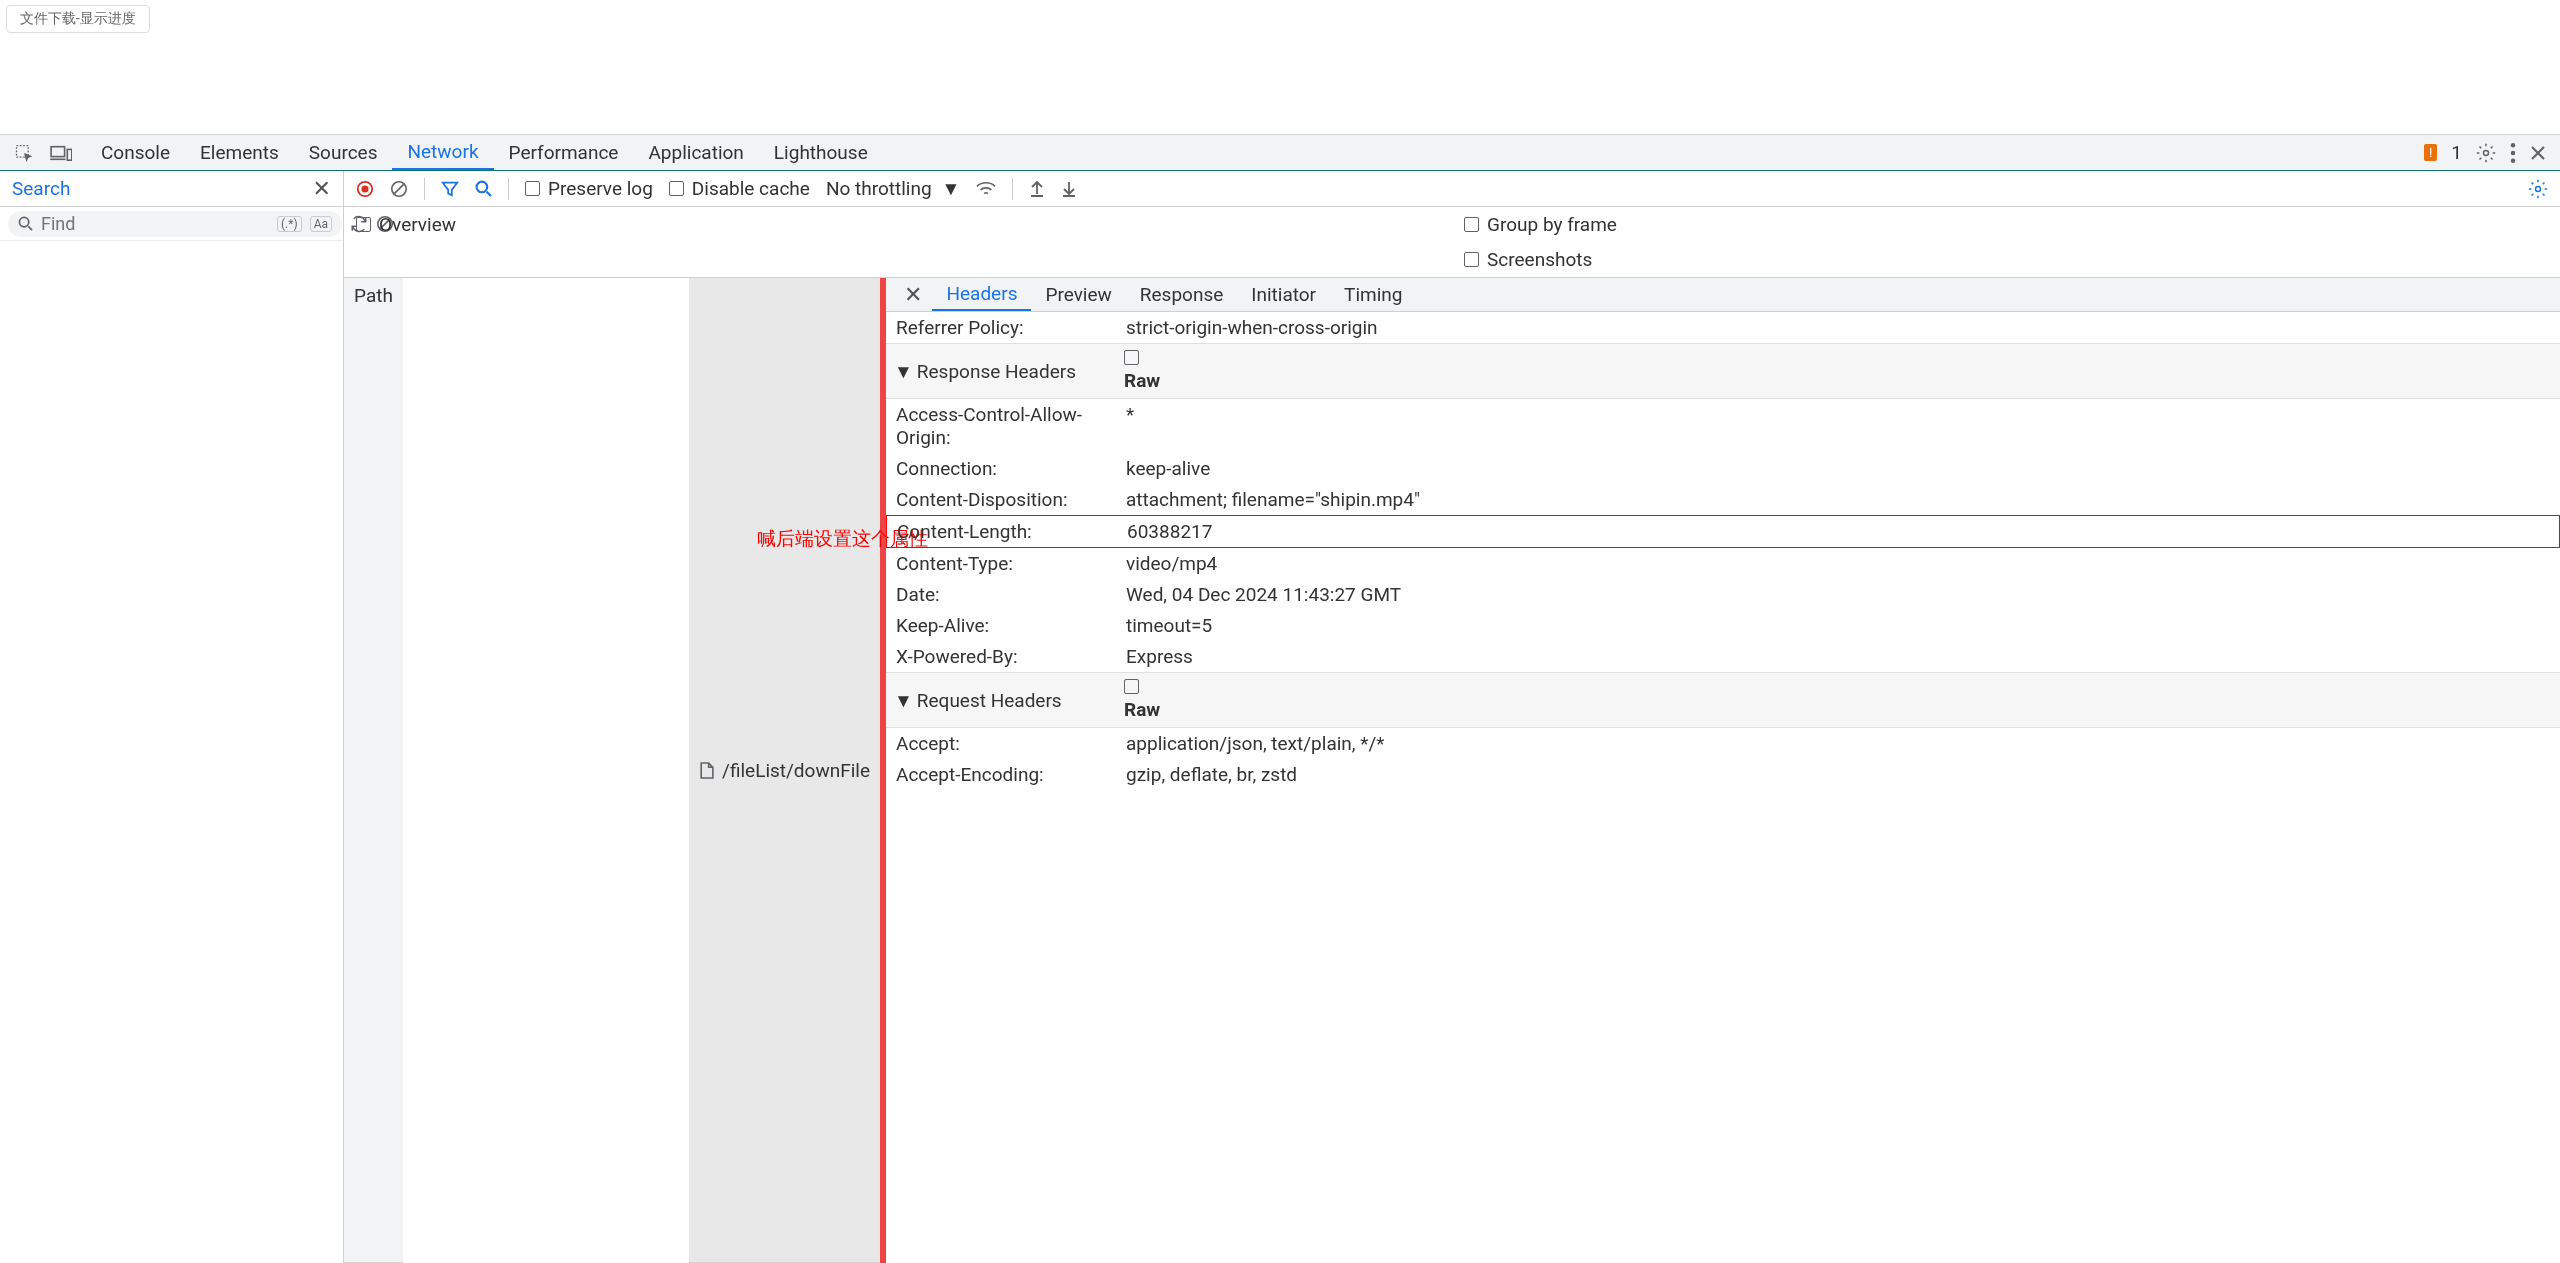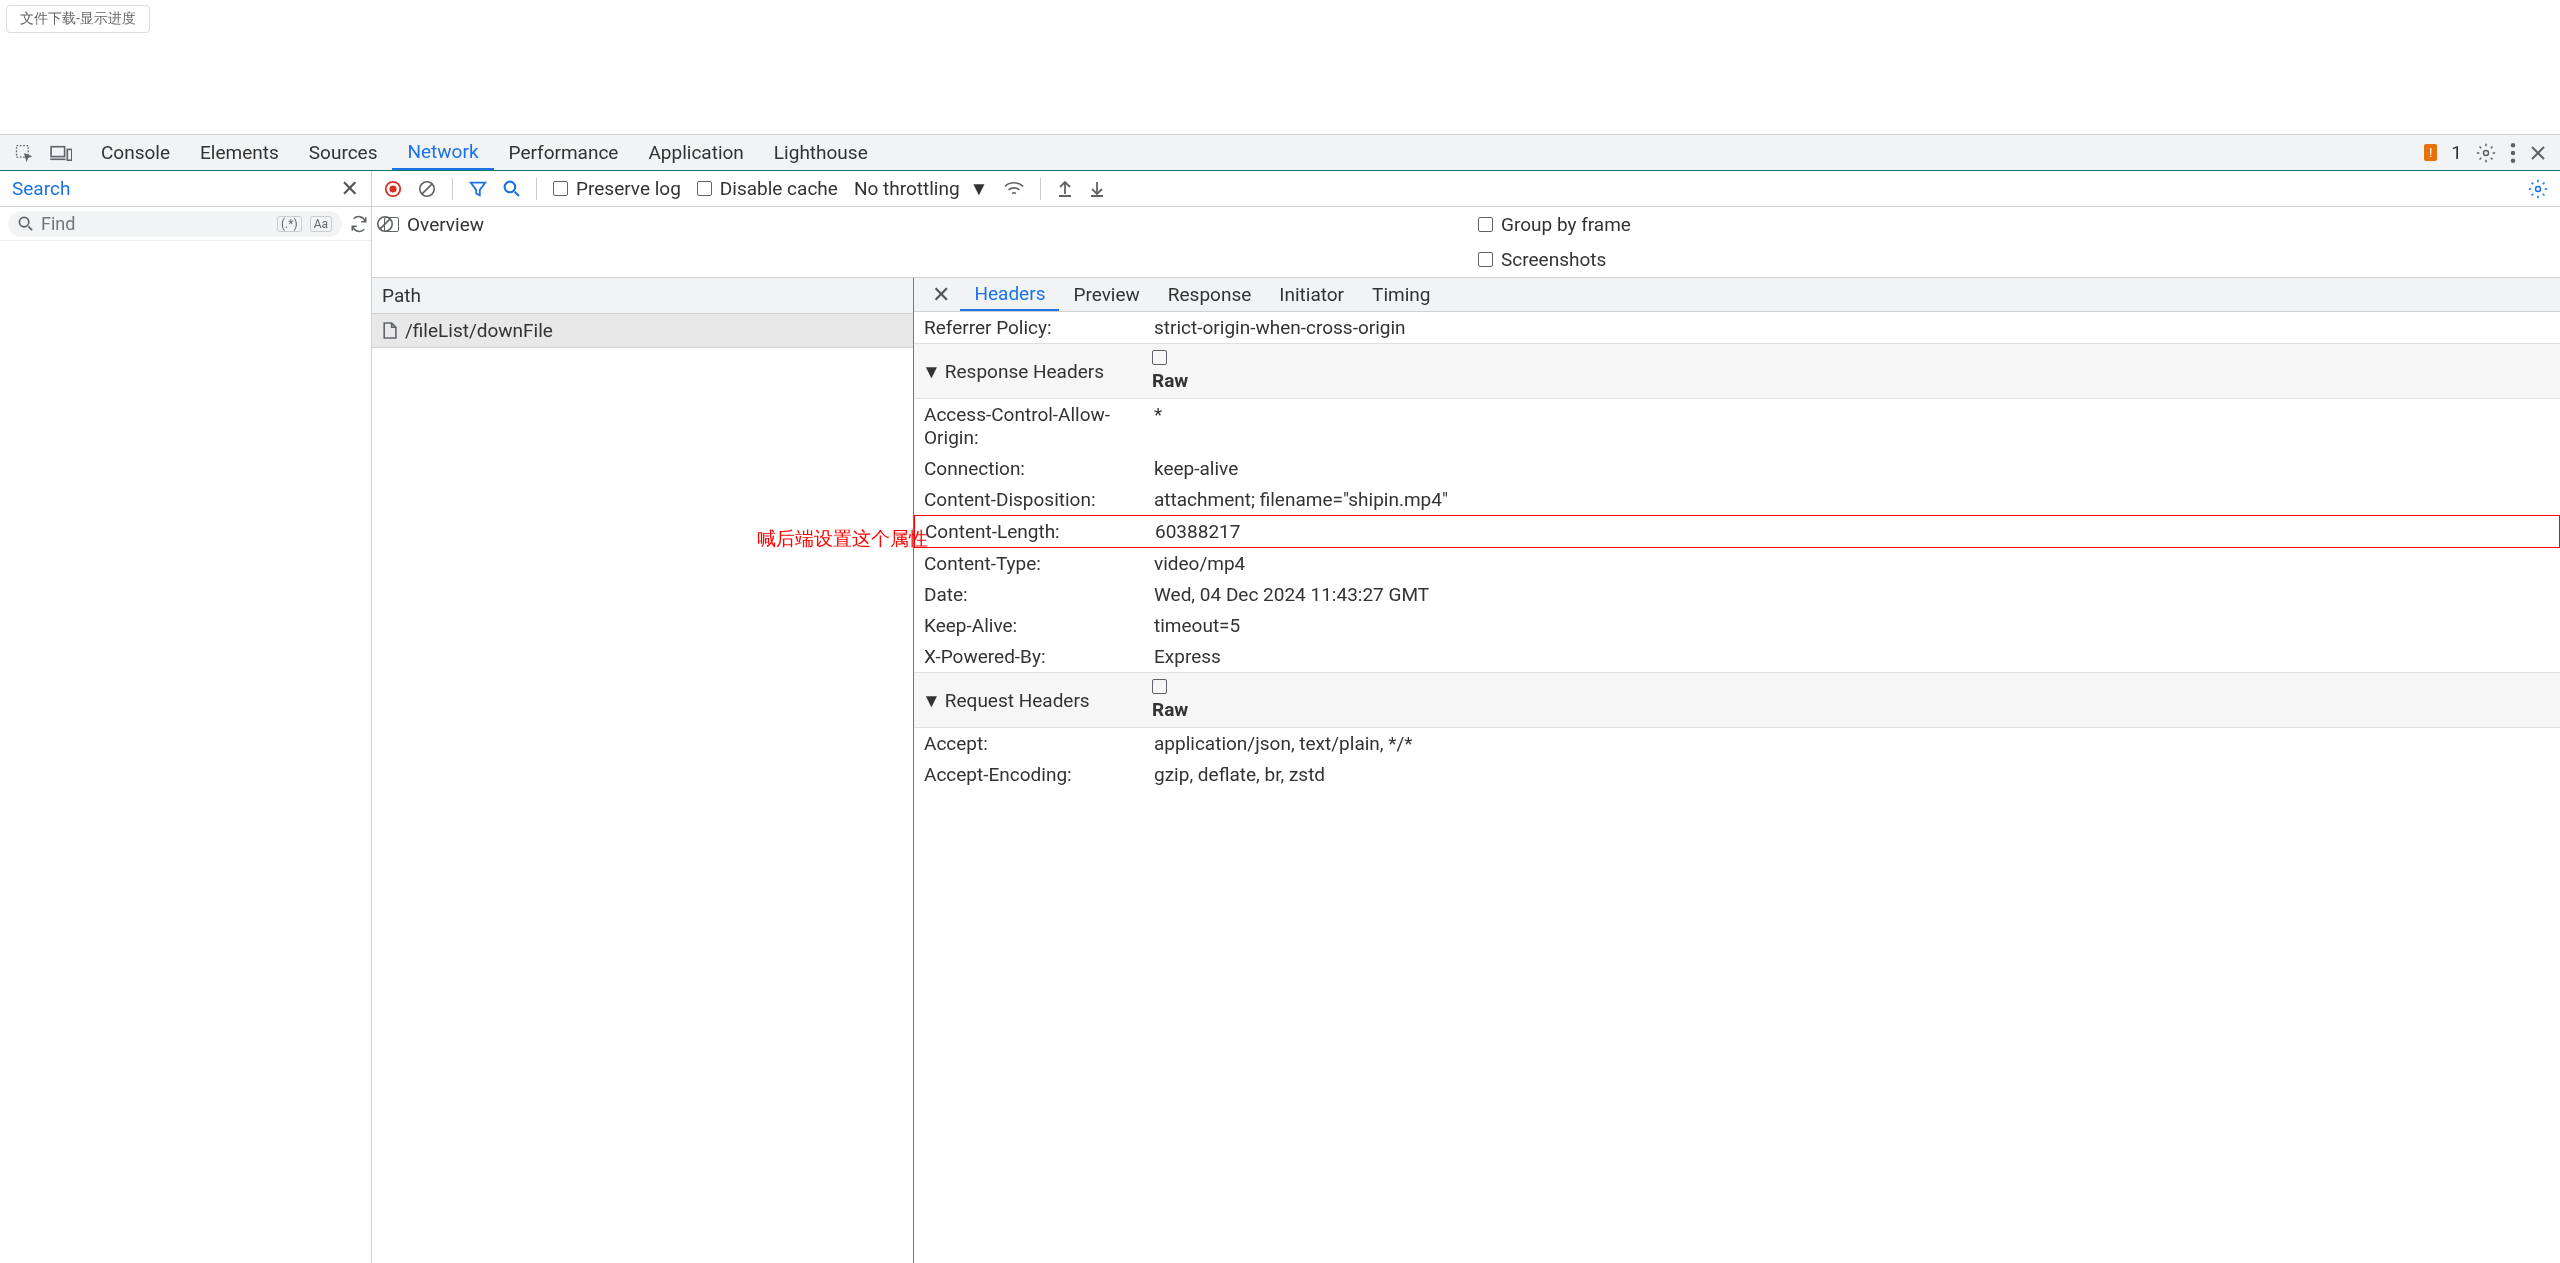--- a/index.html
+++ b/index.html
@@ -13,41 +13,41 @@
 .tabs-left-icons { display: flex; align-items: center; gap: 16px; padding: 0 14px; }
 .tabs-list { display: flex; align-items: stretch; }
 .tab { padding: 0 15px; display: flex; align-items: center; color: #333; cursor: pointer; }
 .tab.active { color: #1a73e8; border-bottom: 2px solid #1a73e8; }
 .tabs-right { margin-left: auto; display: flex; align-items: center; gap: 14px; padding: 0 14px; }
 .warn-badge { background: #e8710a; color: #fff; font-size: 13px; padding: 1px 5px; border-radius: 2px; }
 .warn-count { color: #333; }
 
 .main-area { flex: 1; display: flex; min-height: 0; }
 
-.search-pane { width: 372px; border-right: 1px solid #d0d0d0; display: flex; flex-direction: column; }
+.search-pane { width: 344px; border-right: 1px solid #d0d0d0; display: flex; flex-direction: column; }
 .search-header { height: 36px; border-bottom: 1px solid #d0d0d0; display: flex; align-items: center; padding: 0 12px; color: #1a73e8; justify-content: space-between; }
 .search-header .close { color: #555; font-size: 22px; }
 .search-find-row { height: 34px; display: flex; align-items: center; padding: 4px 8px; gap: 8px; border-bottom: 1px solid #eee; }
 .find-box { flex: 1; background: #f1f3f4; border-radius: 14px; height: 26px; display: flex; align-items: center; padding: 0 10px; gap: 8px; color: #555; }
 .find-box input { border: none; background: transparent; outline: none; flex: 1; font-size: 18px; }
 .chip { font-size: 12px; color: #666; border: 1px solid #ccc; border-radius: 3px; padding: 0 3px; }
 
 .network-pane { flex: 1; display: flex; flex-direction: column; min-width: 0; }
 .net-toolbar { height: 36px; border-bottom: 1px solid #d0d0d0; display: flex; align-items: center; padding: 0 12px; gap: 16px; }
 .sep { width: 1px; height: 22px; background: #ccc; }
 .chk { display: flex; align-items: center; gap: 8px; }
 .chk-box { width: 15px; height: 15px; border: 1.5px solid #5f6368; border-radius: 2px; }
 .throttle-drop { display: flex; align-items: center; gap: 10px; }
 
 .net-options { display: flex; border-bottom: 1px solid #d0d0d0; }
 .net-options-col { flex: 1; display: flex; flex-direction: column; padding: 6px 12px; gap: 12px; }
 
 .net-body { flex: 1; display: flex; min-height: 0; }
 
-.requests-col { width: 542px; border-right: 1px solid #ef4444; display: flex; flex-direction: column; }
+.requests-col { width: 542px; border-right: 6px solid #ef4444; display: flex; flex-direction: row; justify-content: space-between; }
 .req-header { background: #f1f3f4; padding: 6px 10px; border-bottom: 1px solid #d0d0d0; }
 .req-row { display: flex; align-items: center; gap: 8px; padding: 5px 10px; background: #e8e8e8; border-bottom: 1px solid #d0d0d0; }
 
 .annotation { position: absolute; color: #ff0000; }
 
 .details-col { flex: 1; display: flex; flex-direction: column; min-width: 0; }
 .details-tabs { height: 34px; background: #f1f3f4; border-bottom: 1px solid #d0d0d0; display: flex; align-items: stretch; padding-left: 8px; }
 .dt-close { display: flex; align-items: center; padding: 0 10px; font-size: 22px; color: #555; }
 .dt-tab { padding: 0 14px; display: flex; align-items: center; cursor: pointer; }
 .dt-tab.active { color: #1a73e8; border-bottom: 2px solid #1a73e8; }

